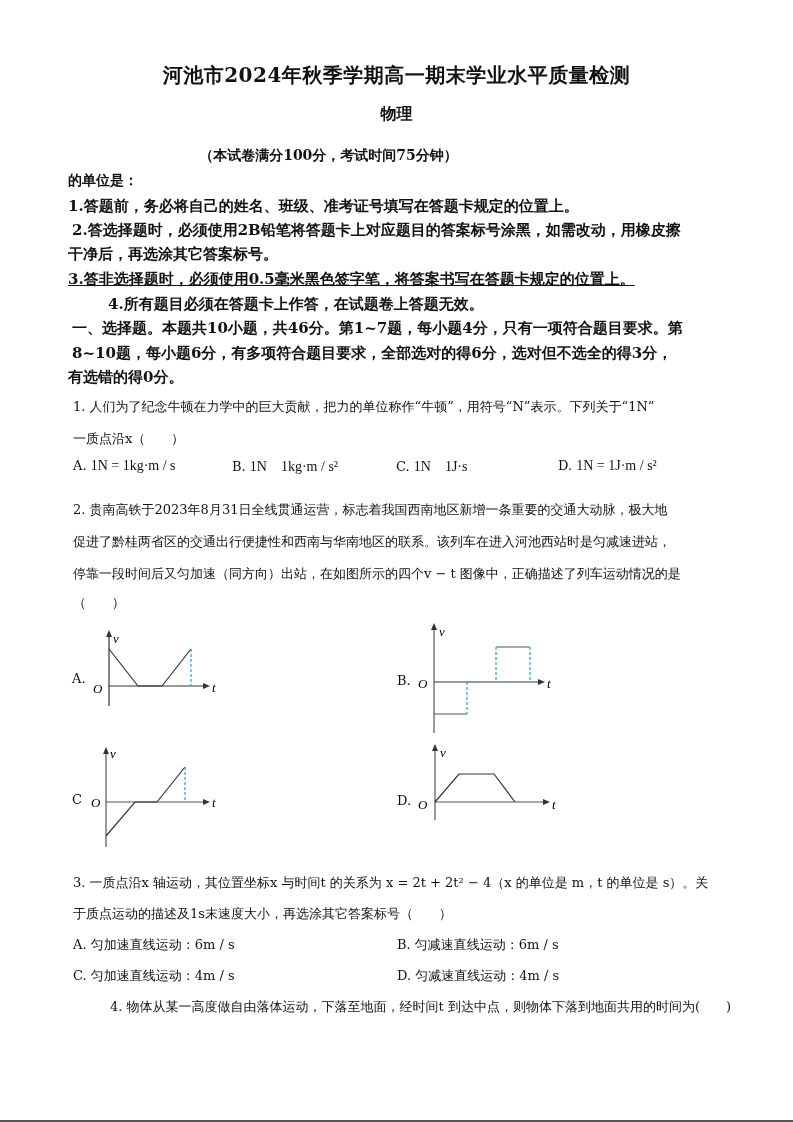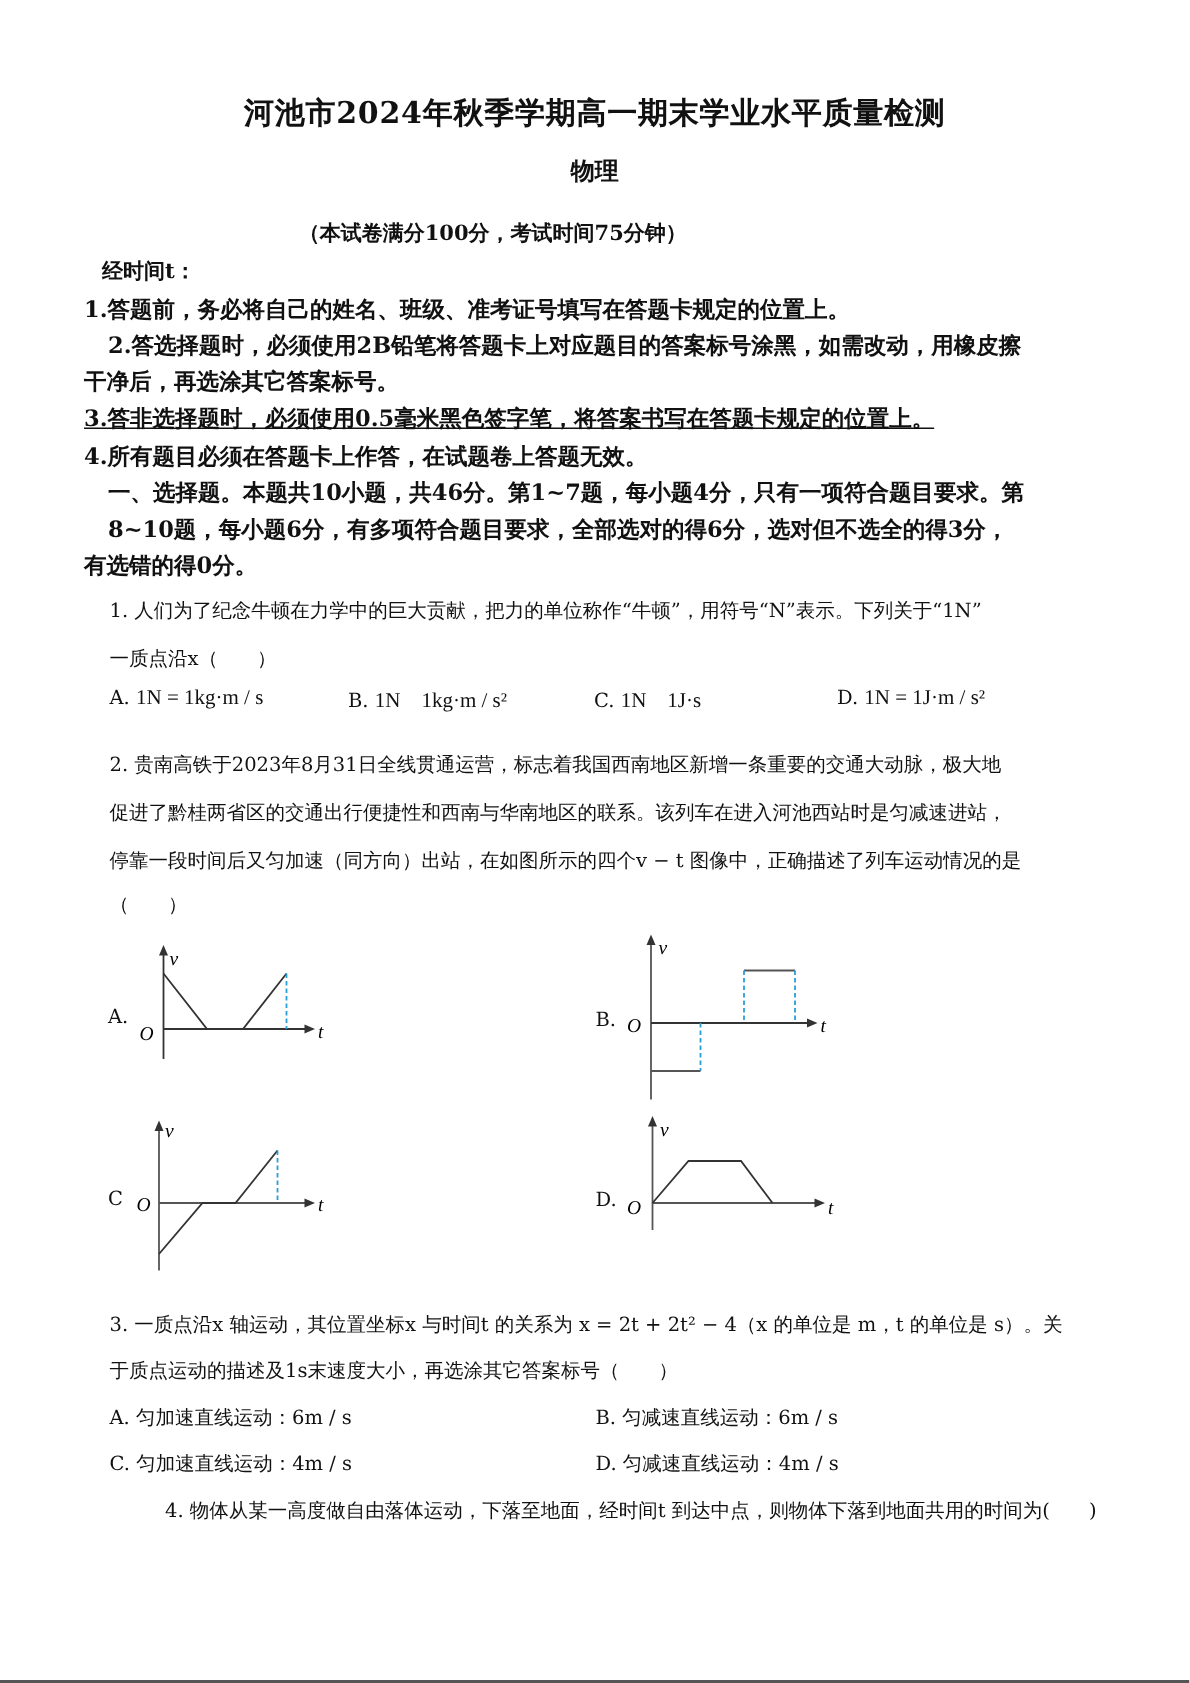--- a/index.html
+++ b/index.html
@@ -1,41 +1,41 @@
 <!DOCTYPE html>
 <html><head>
 <meta charset="utf-8">
 <style>
   html,body{margin:0;padding:0;background:#fff;}
   body{width:793px;height:1122px;position:relative;overflow:hidden;font-family:"DejaVu Serif","Liberation Serif",serif;color:#111;}
   .abs{position:absolute;white-space:nowrap;}
   .title{top:62px;left:0;width:793px;text-align:center;font-size:20px;font-weight:bold;letter-spacing:0.5px;}
   .subject{top:104px;left:0;width:793px;text-align:center;font-size:16px;font-weight:bold;}
   .scoreline{top:147px;left:0;width:657px;text-align:center;font-size:14px;font-weight:bold;}
-  .note{font-size:15px;font-weight:bold;left:56px;}
+  .note{font-size:15px;font-weight:bold;left:68px;}
   .q{font-size:13px;left:73px;}
   .opt{font-size:13px;}
   .math{font-family:"Liberation Serif",serif;font-size:14px;}
   .footer-line{position:absolute;left:0;bottom:0;width:793px;height:2px;background:#555;}
   svg.graph{position:absolute;overflow:visible;}
   .glabel{font-family:"Liberation Serif",serif;font-size:13px;}
 </style>
 </head>
 <body>
 
 <div class="abs title">河池市2024年秋季学期高一期末学业水平质量检测</div>
 <div class="abs subject">物理</div>
 <div class="abs scoreline">（本试卷满分100分，考试时间75分钟）</div>
 
-<div class="abs note" style="top:172px;left:68px;font-size:14px;">经时间t：</div>
+<div class="abs note" style="top:172px;left:68px;font-size:14px;">的单位是：</div>
 <div class="abs note" style="top:197px;">1.答题前，务必将自己的姓名、班级、准考证号填写在答题卡规定的位置上。</div>
 <div class="abs note" style="top:221px;left:72px;">2.答选择题时，必须使用2B铅笔将答题卡上对应题目的答案标号涂黑，如需改动，用橡皮擦</div>
 <div class="abs note" style="top:245px;">干净后，再选涂其它答案标号。</div>
 <div class="abs note" style="top:270px;text-decoration:underline;">3.答非选择题时，必须使用0.5毫米黑色签字笔，将答案书写在答题卡规定的位置上。</div>
-<div class="abs note" style="top:295px;">4.所有题目必须在答题卡上作答，在试题卷上答题无效。</div>
+<div class="abs note" style="top:295px;margin-left:40px;">4.所有题目必须在答题卡上作答，在试题卷上答题无效。</div>
 
 <div class="abs note" style="top:319px;left:72px;">一、选择题。本题共10小题，共46分。第1~7题，每小题4分，只有一项符合题目要求。第</div>
 <div class="abs note" style="top:344px;left:72px;">8~10题，每小题6分，有多项符合题目要求，全部选对的得6分，选对但不选全的得3分，</div>
 <div class="abs note" style="top:368px;">有选错的得0分。</div>
 
 <div class="abs q" style="top:398px;">1. 人们为了纪念牛顿在力学中的巨大贡献，把力的单位称作“牛顿”，用符号“N”表示。下列关于“1N”</div>
 <div class="abs q" style="top:430px;">一质点沿x（　　）</div>
 <div class="abs opt" style="top:458px;left:73px;">
   <span>A.</span>
   <span class="math">1N = 1kg·m / s</span>

